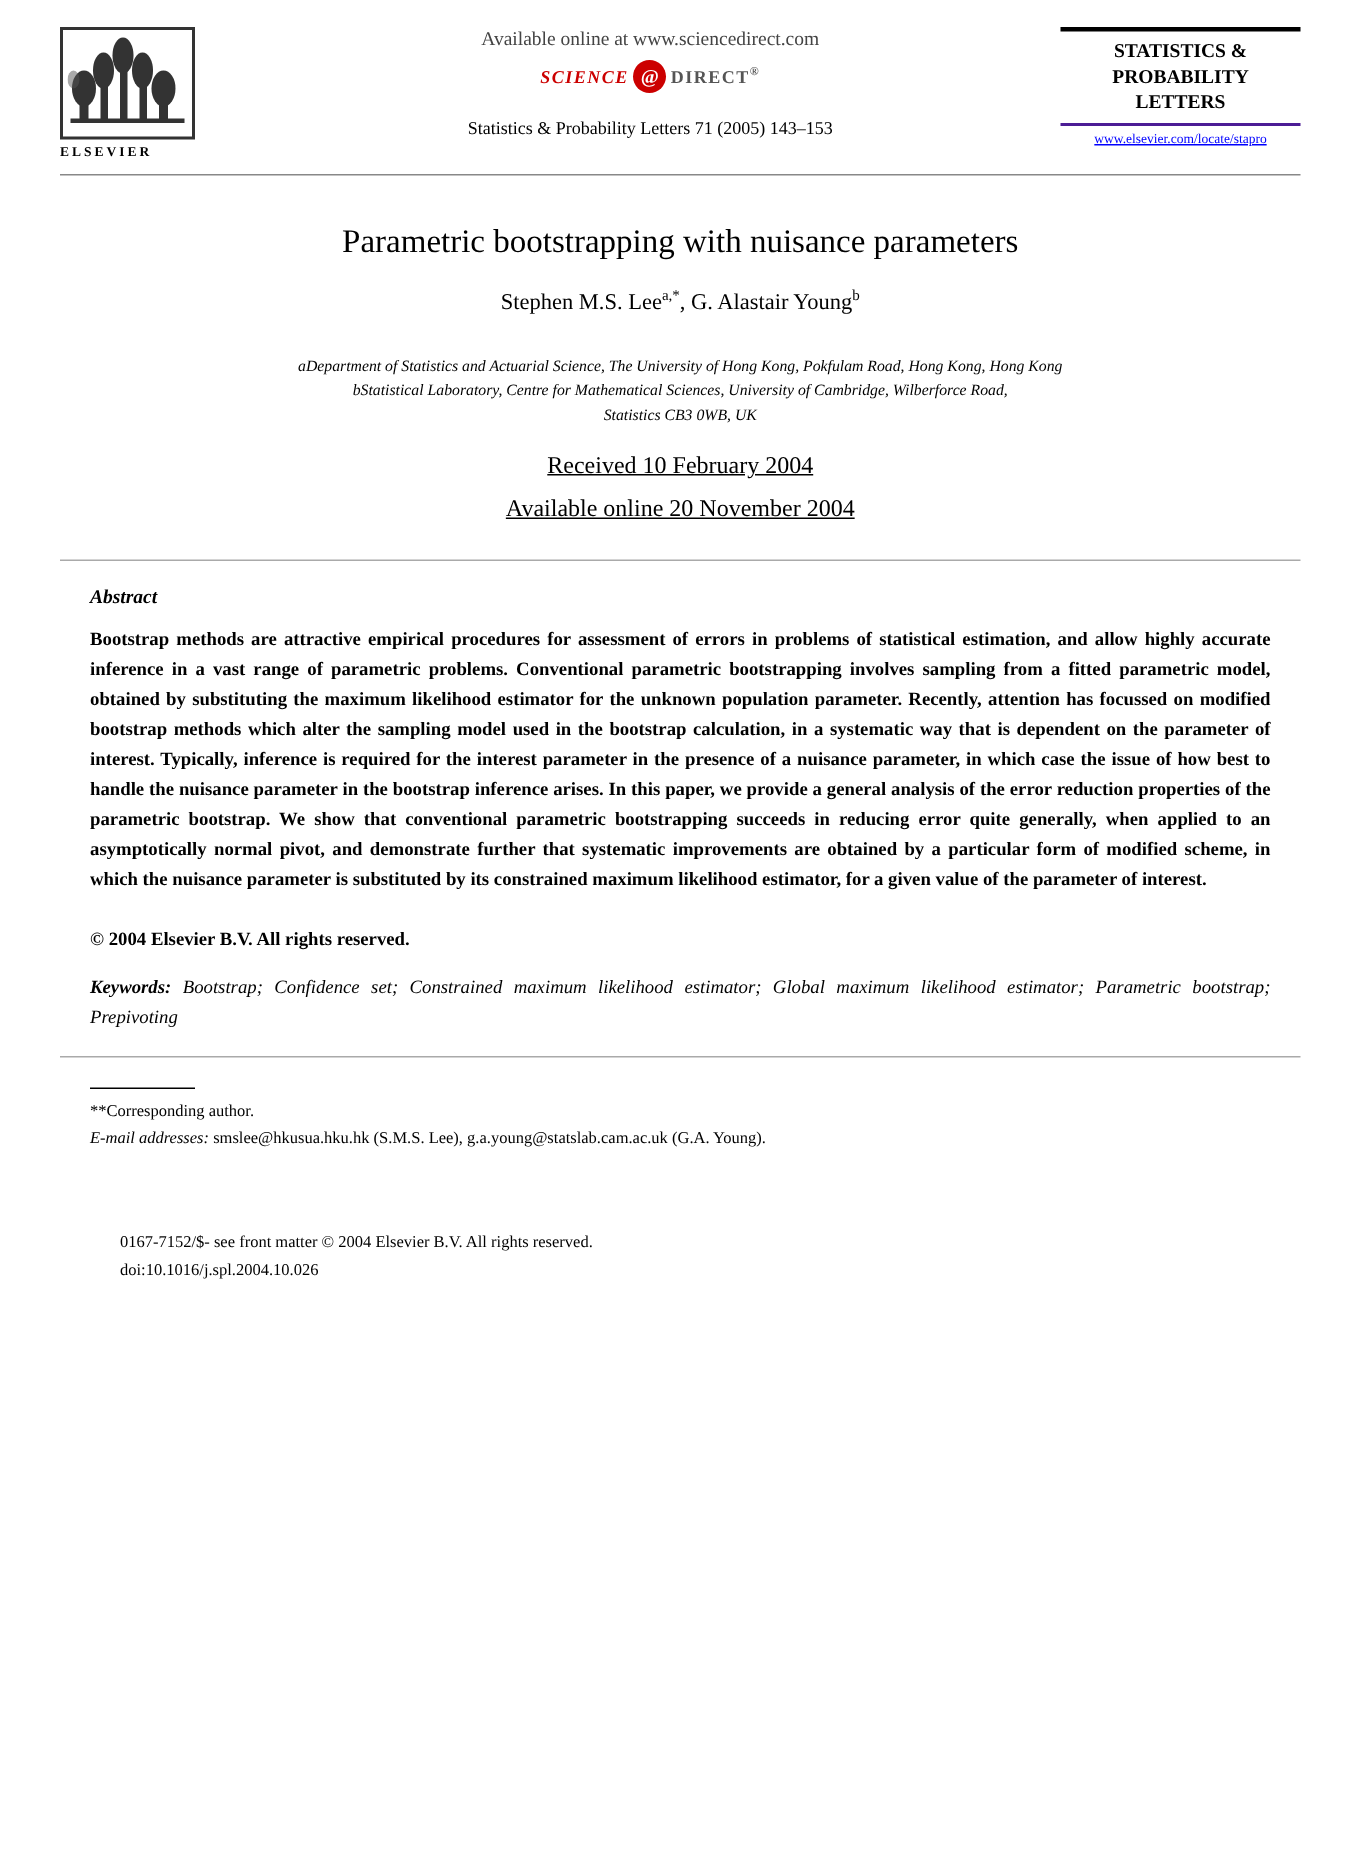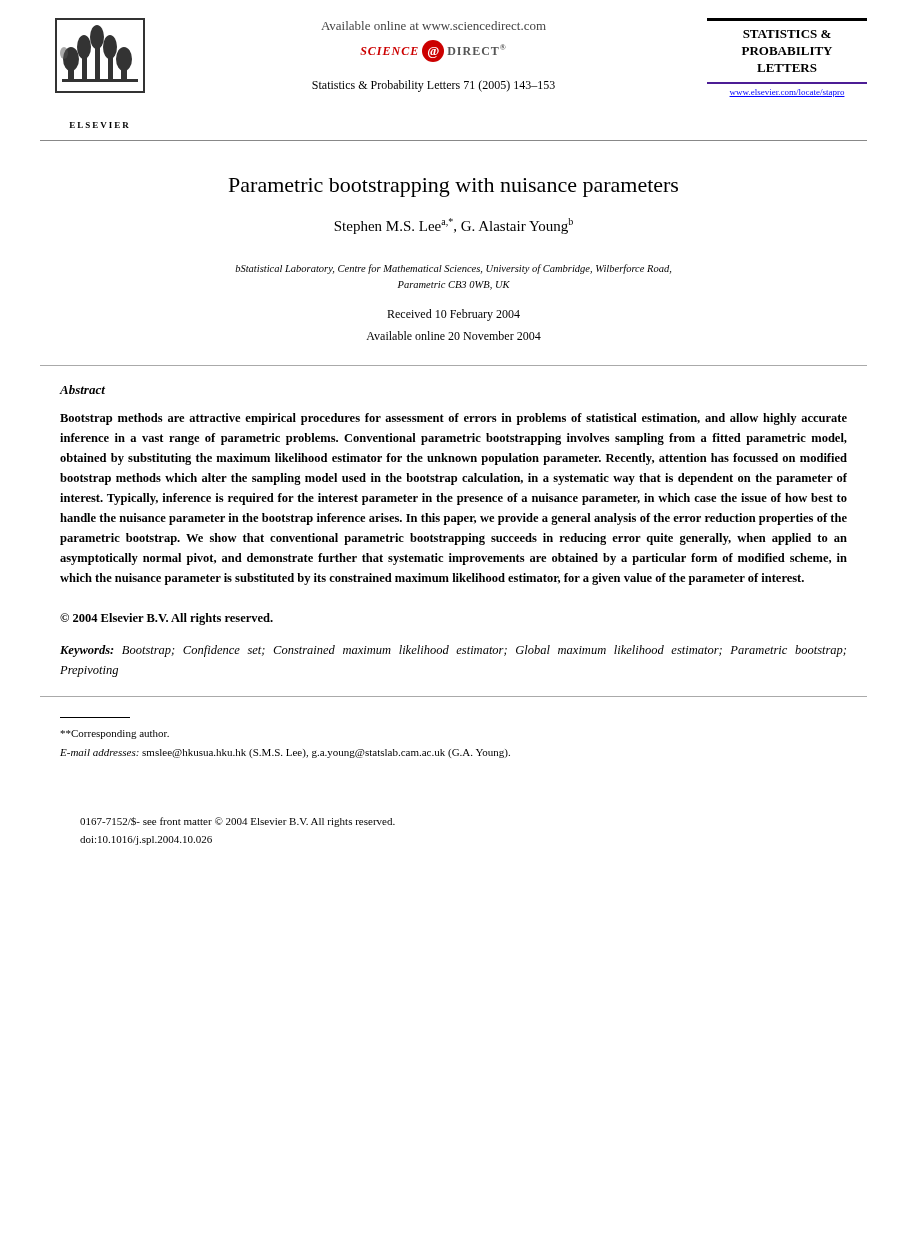--- a/index.html
+++ b/index.html
@@ -28,22 +28,21 @@
       justify-content: space-between;
     }
 
     .header-left {
       width: 120px;
     }
 
     .elsevier-logo {
       display: flex;
       flex-direction: column;
-      align-items: center;
-      gap: 24px;
+      align-items: flex-start;
     }
 
     .elsevier-box {
       width: 90px;
       height: 75px;
       border: 2px solid #333;
       display: flex;
       align-items: center;
       justify-content: center;
       position: relative;
@@ -179,23 +178,24 @@
     }
 
     .affiliations {
       font-size: 10.5px;
       font-style: italic;
       line-height: 1.6;
       margin-bottom: 10px;
     }
 
     .dates {
-      font-size: 12px;
+      font-size: 16px;
       line-height: 1.8;
       margin-top: 8px;
+      text-decoration: underline;
     }
 
     
     .section-divider {
       border: none;
       border-top: 1px solid #aaa;
       margin: 18px 40px 0 40px;
     }
 
     
@@ -335,22 +335,23 @@
   <hr class="header-divider">
 
   <div class="title-section">
     <div class="paper-title">Parametric bootstrapping with nuisance parameters</div>
 
     <div class="authors">
       <span>Stephen M.S. Lee</span><sup class="author-sup">a,*</sup><span>, G. Alastair Young</span><sup class="author-sup">b</sup>
     </div>
 
     <div class="affiliations">
+      <div>aDepartment of Statistics and Actuarial Science, The University of Hong Kong, Pokfulam Road, Hong Kong, Hong Kong</div>
       <div>bStatistical Laboratory, Centre for Mathematical Sciences, University of Cambridge, Wilberforce Road,</div>
-      <div>Parametric CB3 0WB, UK</div>
+      <div>Statistics CB3 0WB, UK</div>
     </div>
 
     <div class="dates">
       <div>Received 10 February 2004</div>
       <div>Available online 20 November 2004</div>
     </div>
   </div>
 
   <hr class="section-divider">
 

